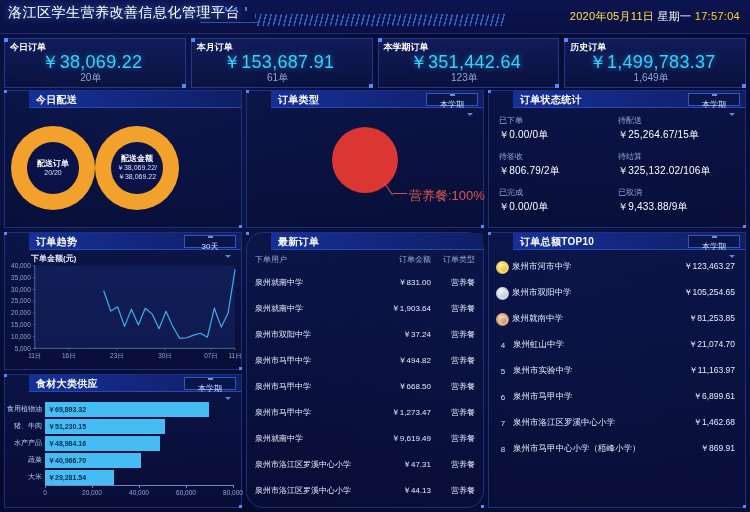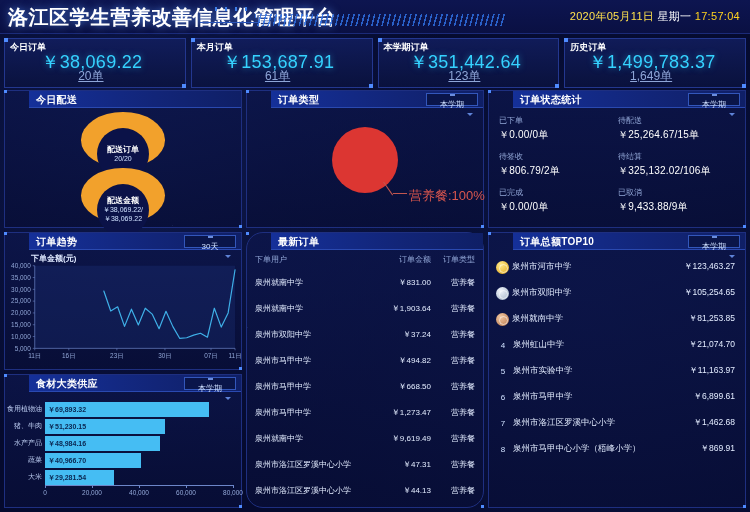--- a/index.html
+++ b/index.html
@@ -25,21 +25,21 @@
       radial-gradient(1px 1px at 88% 30%, #7aa0ff 50%, transparent 51%),
       radial-gradient(1px 1px at 42% 85%, #5f84e8 50%, transparent 51%),
       radial-gradient(1px 1px at 75% 78%, #7aa0ff 50%, transparent 51%),
       radial-gradient(1px 1px at 23% 44%, #6a8ae0 50%, transparent 51%);
   }
 
   
   .header { position:absolute; left:0; top:0; width:750px; height:34px;
     background: linear-gradient(180deg,#0d1550 0%, #0a1043 100%);
     border-bottom:1px solid #1b2a78; }
-  .header-title { position:absolute; left:8px; top:4px; font-size:20px; font-weight:bold;
+  .header-title { position:absolute; left:8px; top:4px; font-size:14px; font-weight:normal;
     color:#ffffff; letter-spacing:.5px; white-space:nowrap;
     text-shadow: 0 0 8px rgba(90,150,255,.8); }
   .header-deco { position:absolute; left:255px; top:14px; width:250px; height:12px;
     background: repeating-linear-gradient(105deg, #2f6fe0 0px, #2f6fe0 1.5px, transparent 1.5px, transparent 5px);
     opacity:.85; }
   .header-dots { position:absolute; left:215px; top:7px; width:40px; height:4px;
     background: repeating-linear-gradient(90deg,#3e7de8 0 2px, transparent 2px 10px); }
   .header-line { position:absolute; left:200px; top:22px; width:60px; height:1px; background:#2a55b8; }
   .header-time { position:absolute; right:10px; top:9px; font-size:11px; color:#ffe14d;
     white-space:nowrap; letter-spacing:.3px; }
@@ -51,21 +51,21 @@
   .kpi { position:relative; flex:1; border:1px solid #23378f;
     background: linear-gradient(180deg, rgba(18,30,95,.85), rgba(10,18,62,.85)); }
   .kpi::before, .kpi::after { content:""; position:absolute; width:4px; height:4px; background:#4f8bff; }
   .kpi::before { left:-1px; top:-1px; }
   .kpi::after { right:-1px; bottom:-1px; }
   .kpi-label { position:absolute; left:5px; top:2px; font-size:9px; color:#ffffff; font-weight:bold; }
   .kpi-value { position:absolute; left:0; right:6px; top:11px; text-align:center;
     font-size:18px; color:#35d2ff; font-weight:500; letter-spacing:.3px;
     text-shadow:0 0 6px rgba(53,210,255,.5); }
   .kpi-sub { position:absolute; left:0; right:8px; bottom:2px; text-align:center;
-    font-size:12px; color:#8fa6d8;text-decoration:underline; }
+    font-size:10px; color:#8fa6d8; }
 
   
   .panel { position:absolute; border:1px solid #1e2f80;
     background: linear-gradient(180deg, rgba(13,22,76,.75), rgba(8,14,55,.78)); }
   .panel::before, .panel::after { content:""; position:absolute; width:3px; height:3px; background:#4f8bff; z-index:3;}
   .panel::before { left:-1px; top:-1px; }
   .panel::after { right:-1px; bottom:-1px; }
   .panel-hd { position:relative; height:17px;
     background: linear-gradient(90deg,#153099 0%, #122578 60%, #0f1f66 100%);
     border-bottom:1px solid #2a49b0;margin-left:24px; }
@@ -84,21 +84,21 @@
   #p-delivery { left:4px;   top:90px;  width:238px; height:138px; }
   #p-ordertype{ left:246px; top:90px;  width:238px; height:138px; }
   #p-status   { left:488px; top:90px;  width:258px; height:138px; }
   #p-trend    { left:4px;   top:232px; width:238px; height:138px;text-decoration:underline; }
   #p-latest   { left:246px; top:232px; width:238px; height:276px;border-radius:17px; }
   #p-supply   { left:4px;   top:374px; width:238px; height:134px; }
   #p-top10    { left:488px; top:232px; width:258px; height:276px; }
 
   
   .donut-wrap { position:absolute; inset:0; display:flex; align-items:center;
-    justify-content:flex-end; padding:4px 6px;flex-direction:column; }
+    justify-content:flex-start; padding:12px 6px; }
   .donut { position:relative; width:84px; height:84px; border-radius:50%;
     background: conic-gradient(#f2a12c 0deg 360deg); }
   .donut-hole { position:absolute; left:16px; top:16px; width:52px; height:52px; border-radius:50%;
     background:#0b1248; display:flex; flex-direction:column; align-items:center; justify-content:center; }
   .donut-title { font-size:8px; color:#ffffff; font-weight:bold; white-space:nowrap; }
   .donut-val { font-size:7px; color:#cfe0ff; white-space:nowrap; line-height:1.25; }
 
   
   .pie-area { position:absolute; inset:0; }
   .pie { position:absolute; left:50%; top:44%; transform:translate(-50%,-50%);

